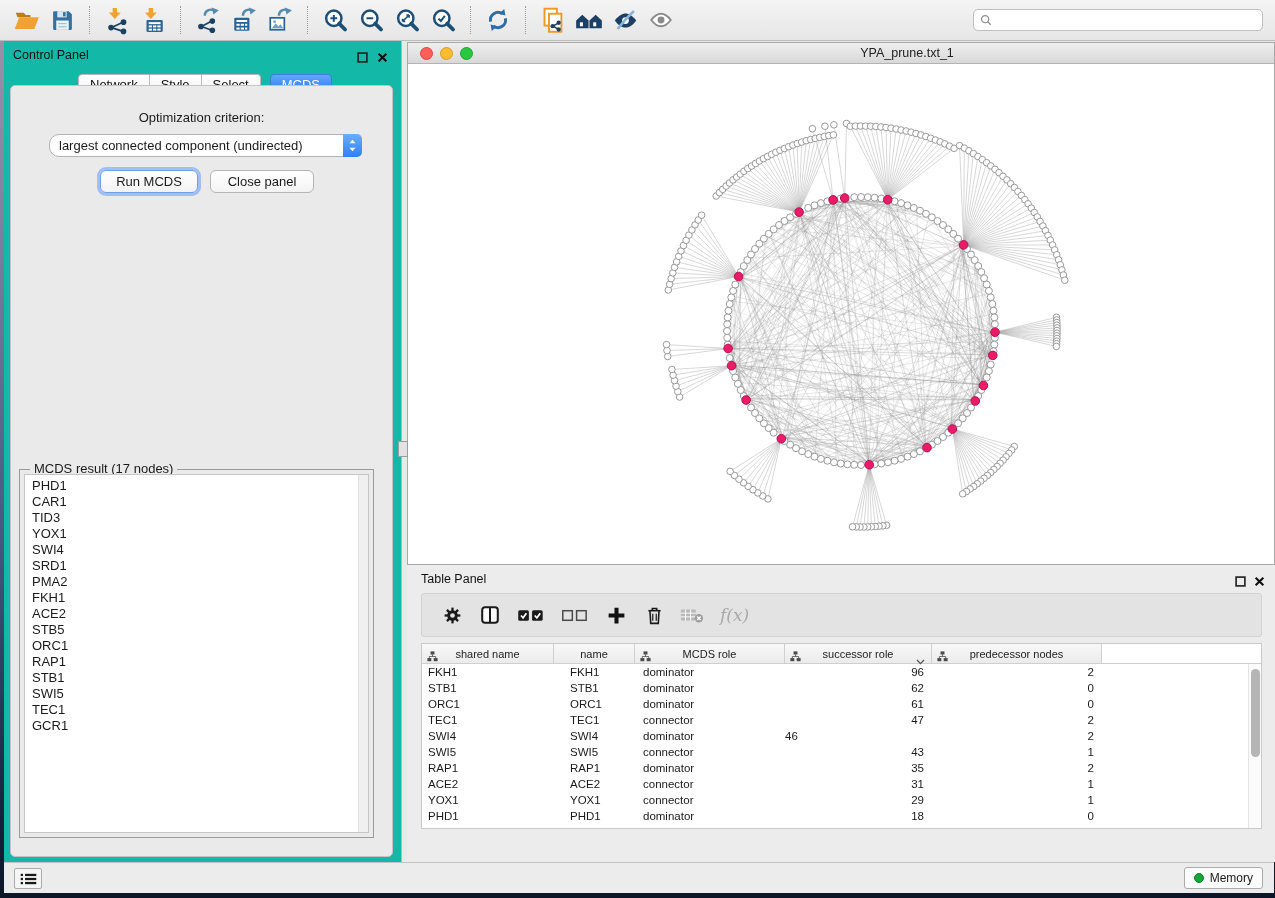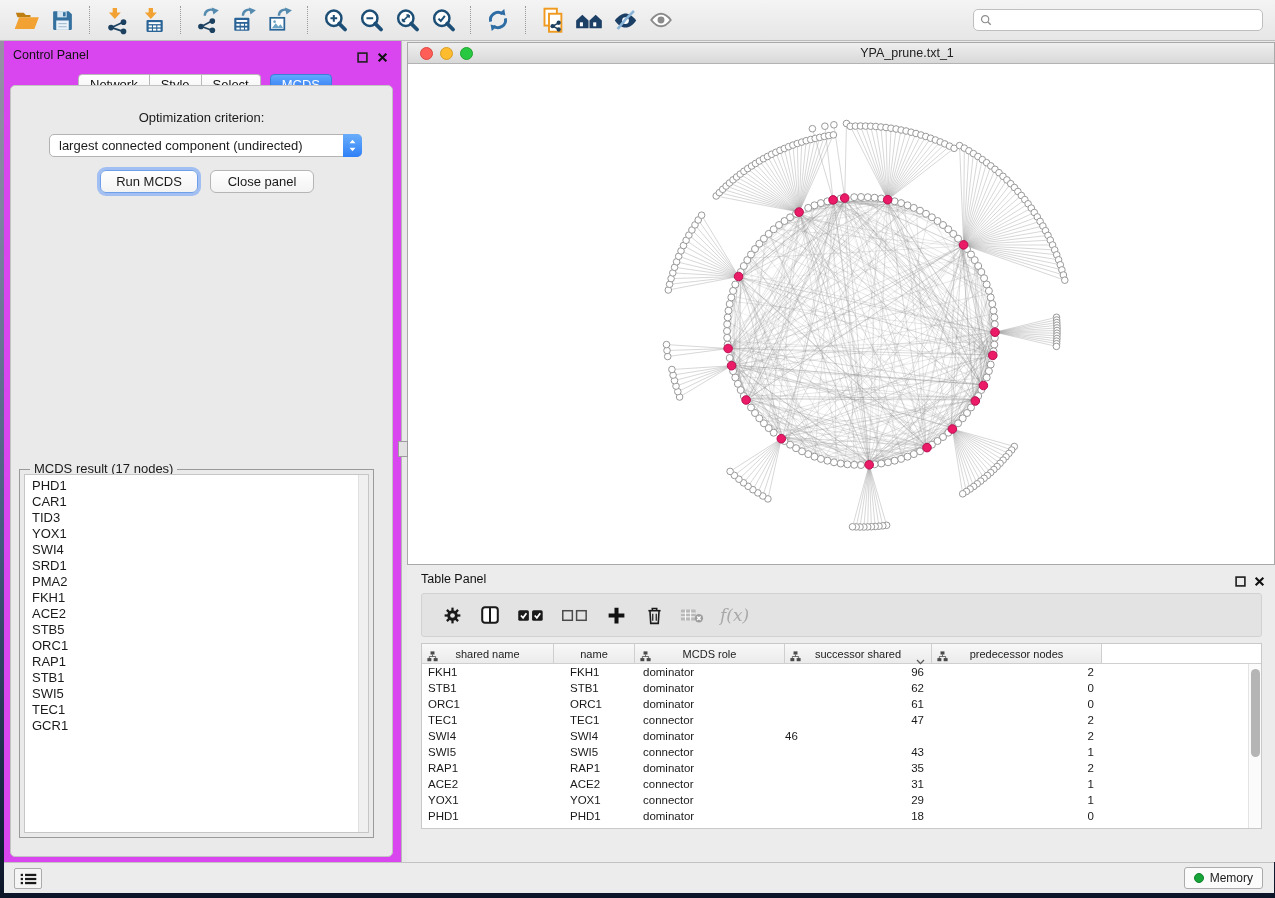--- a/index.html
+++ b/index.html
@@ -16,37 +16,37 @@
   .tb-icon svg { overflow:visible; }
   .tb-sep { width:1px; height:28px; border-left:1px dotted #9a9a9a; margin:0 9px; }
   .search-field { margin-left:auto; margin-right:12px; width:290px; height:22px; background:#fff;
     border:1px solid #bfbfbf; border-radius:5px; display:flex; align-items:center; padding:0 6px; }
   .search-field input { border:none; outline:none; flex:1; font-size:12px; background:transparent; margin-left:4px;
     font-family:"Liberation Sans", sans-serif; }
   
   .app-bg { position:absolute; left:4px; top:41px; width:1271px; height:821px; background:#e9e9e9; }
   
   .control-panel { position:absolute; left:4px; top:41px; width:398px; height:821px;
-    background:#d946ef; border-right:1px solid #b6b6b6; }
+    background:#14b8a6; border-right:1px solid #b6b6b6; }
   .panel-header { position:absolute; left:0; top:0; width:100%; height:26px; }
   .panel-title { position:absolute; left:9px; top:7px; font-size:12.5px; color:#111; }
   .win-btn { position:absolute; top:8px; width:12px; height:12px; cursor:pointer; }
   .cp-tabs { position:absolute; top:33px; left:74px; display:flex; }
   .cp-tab { height:21px; line-height:19px; padding:0 11px; font-size:13px; color:#111;
     background:linear-gradient(#ffffff,#f1f1f1); border:1px solid #b9b9b9; }
   .cp-tab.first { border-radius:4px 0 0 4px; }
   .cp-tab.mid  { border-left:none; }
   .cp-tab.last { border-left:none; border-radius:0 4px 4px 0; }
   .cp-tab.mcds { margin-left:9px; border-radius:4px; border-color:#3a7fd6; color:#fff;
     background:linear-gradient(#5fa8fd,#2a71ee); }
   .cp-box { position:absolute; left:6px; right:8px; top:44px; bottom:5px;
     border:1px solid #c3c3c3; border-radius:5px; background:#eaeaea; }
   .opt-label { position:absolute; top:24px; width:100%; text-align:center; font-size:13px; }
   .opt-select { position:absolute; top:48px; left:38px; width:313px; height:23px; background:#fff;
-    border:1px solid #b3b3b3; border-radius:5px; display:flex; align-items:center; cursor:default; }
+    border:1px solid #b3b3b3; border-radius:10px; display:flex; align-items:center; cursor:default; }
   .opt-select .sel-text { flex:1; font-size:13px; padding-left:9px; white-space:nowrap; }
   .stepper { width:19px; height:23px; margin-right:-1px; border-radius:0 5px 5px 0;
     background:linear-gradient(#6aaefb,#2f80f7); display:flex; align-items:center; justify-content:center; }
   .btn { position:absolute; top:84px; height:23px; border-radius:6px; font-size:13px; text-align:center;
     line-height:21px; background:linear-gradient(#ffffff,#f3f3f3); border:1px solid #b5b5b5; cursor:pointer; }
   .btn.run { left:89px; width:98px; border-color:#6f9fe8; box-shadow:0 0 0 3px rgba(88,148,250,.5); }
   .btn.closep { left:199px; width:104px; }
   .result-fieldset { position:absolute; left:8px; top:383px; width:355px; height:369px;
     border:1px solid #9a9a9a; background:#eaeaea; }
   .result-legend { position:absolute; top:-9px; left:10px; background:#eaeaea; padding:0 4px; font-size:13px; }
@@ -1300,21 +1300,21 @@
         </div>
         <div class="hcell" style="width: 147px;">
           <span class="hicon"><svg width="11" height="11" viewBox="0 0 14 14">
               <g fill="#4a4a4a">
                 <rect x="4.5" y="0.5" width="5" height="4"></rect>
                 <rect x="0.5" y="9" width="5" height="4"></rect>
                 <rect x="8.5" y="9" width="5" height="4"></rect>
               </g>
               <path d="M7 4.5V7M3 9V7h8v2" stroke="#4a4a4a" fill="none"></path>
             </svg></span>
-          <span class="hlabel">successor shared</span>
+          <span class="hlabel">successor role</span>
           <span class="hsort"><svg width="9" height="6" viewBox="0 0 9 6">
               <path d="M1 1l3.5 3.6L8 1" stroke="#555" stroke-width="1.3" fill="none"></path>
             </svg></span>
         </div>
         <div class="hcell" style="width: 170px;">
           <span class="hicon"><svg width="11" height="11" viewBox="0 0 14 14">
               <g fill="#4a4a4a">
                 <rect x="4.5" y="0.5" width="5" height="4"></rect>
                 <rect x="0.5" y="9" width="5" height="4"></rect>
                 <rect x="8.5" y="9" width="5" height="4"></rect>

